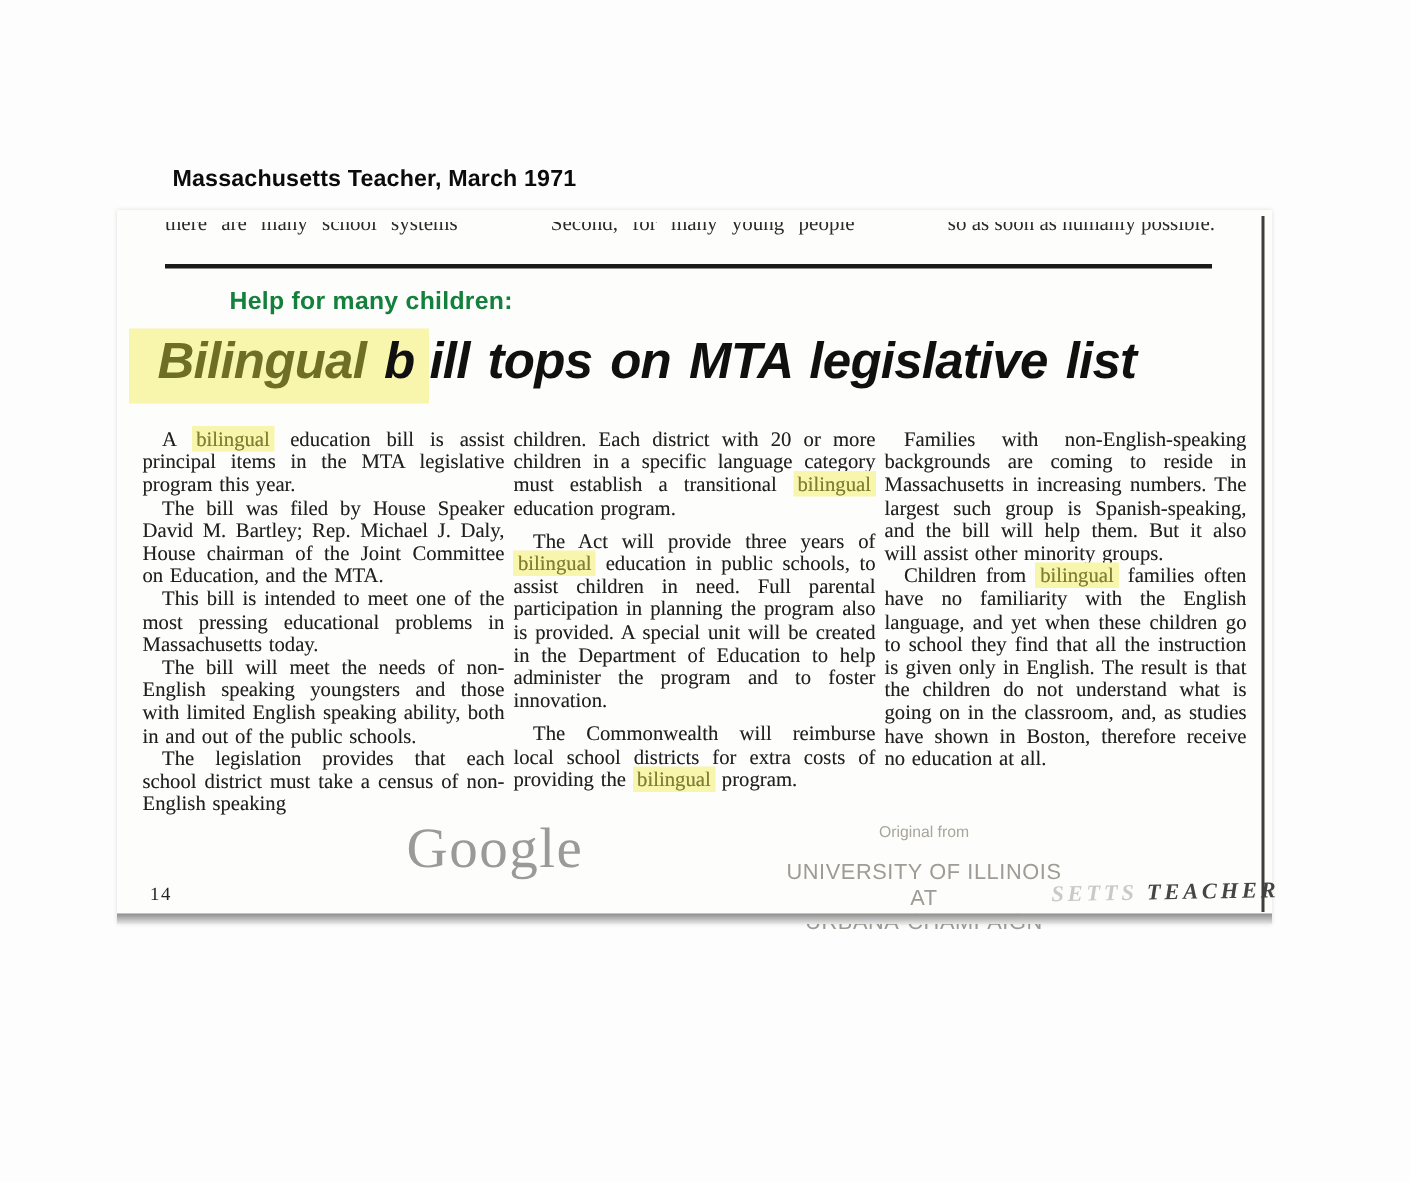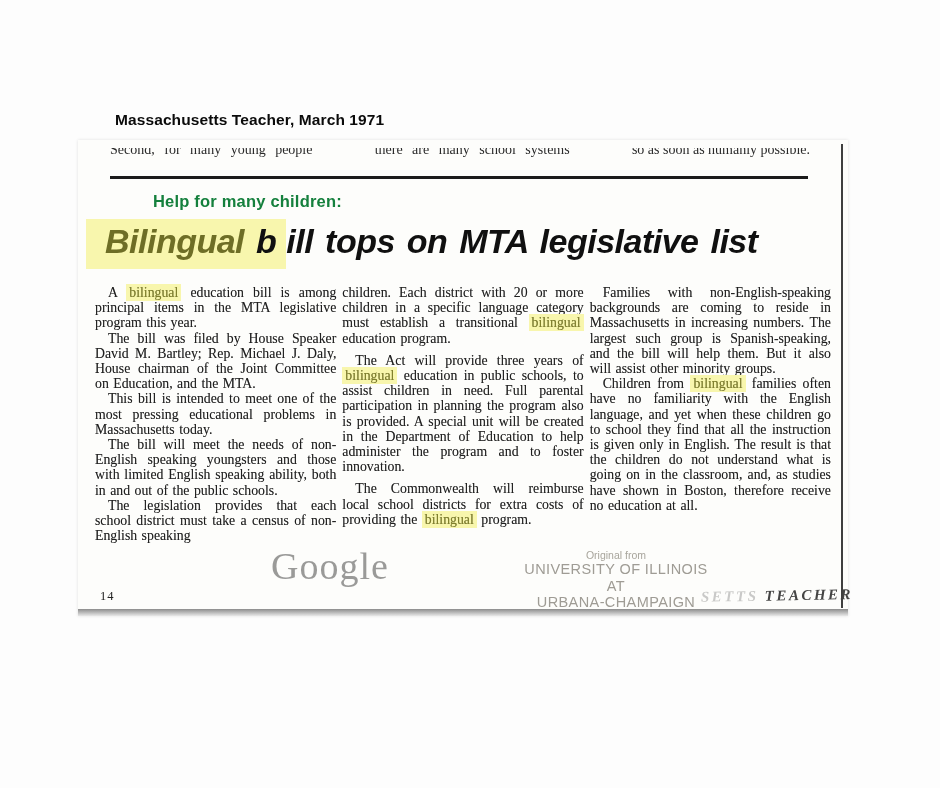--- a/index.html
+++ b/index.html
@@ -47,21 +47,21 @@
   .pagenum { position:absolute; left:22px; top:449px;
              font-family:"Liberation Serif","DejaVu Serif",serif; font-size:12.5px;
              color:#222; letter-spacing:1px; }
 
   .wm-google { position:absolute; left:193px; top:404px;
                font-family:"Liberation Serif","DejaVu Serif",serif; font-size:38px;
                color:rgba(72,72,72,0.55); mix-blend-mode:multiply; letter-spacing:1px; }
 
   .wm-uiuc { position:absolute; left:438px; top:409px; width:200px; text-align:center;
              color:#a09d97; mix-blend-mode:multiply; }
-  .wm-orig { font-size:10.5px; color:#aaa79f; margin-bottom:0; }
+  .wm-orig { font-size:10.5px; color:#aaa79f; margin-bottom:13px; }
   .wm-line { font-size:14.5px; line-height:16.5px; letter-spacing:0.4px; }
 
   .teacher { position:absolute; left:560px; top:448px; width:215px; text-align:right;
              font-family:"Liberation Serif","DejaVu Serif",serif; font-style:italic;
              font-weight:700; font-size:15px; letter-spacing:2.5px; color:#454545;
              transform:rotate(-1deg); mix-blend-mode:multiply; }
   .t-faded { opacity:0.28; }
 
   .edge-line { position:absolute; left:763px; top:4px; bottom:8px; width:2px;
                background:#3f3f3f; }
@@ -72,35 +72,35 @@
 <body>
 
 <div class="canvas">
 
   <div class="caption">Massachusetts Teacher, March 1971</div>
 
   <div class="scan">
 
     <div class="top-frag">
       <div class="inner">
+        <span class="frag wide">there are many school systems</span>
         <span class="frag wide">Second, for many young people</span>
-        <span class="frag wide">there are many school systems</span>
         <span class="frag">so as soon as humanly possible.</span>
       </div>
     </div>
 
     <div class="rule"></div>
 
     <div class="kicker">Help for many children:</div>
 
     <h1 class="headline"><span class="hl-band"><span class="olive">Bilingual </span><span class="dark">b</span></span><span class="dark">ill tops on MTA legislative list</span></h1>
 
     <div class="columns">
       <div class="col">
-        <p class="para"><span>A </span><span class="hl">bilingual</span><span> education bill is among principal items in the MTA legislative program this year.</span></p>
+        <p class="para"><span>A </span><span class="hl">bilingual</span><span> education bill is assist principal items in the MTA legislative program this year.</span></p>
         <p class="para"><span>The bill was filed by House Speaker David M. Bartley; Rep. Michael J. Daly, House chairman of the Joint Committee on Education, and the MTA.</span></p>
         <p class="para"><span>This bill is intended to meet one of the most pressing educational problems in Massachusetts today.</span></p>
         <p class="para"><span>The bill will meet the needs of non-English speaking youngsters and those with limited English speaking ability, both in and out of the public schools.</span></p>
         <p class="para"><span>The legislation provides that each school district must take a census of non-English speaking</span></p>
       </div>
       <div class="col col2">
         <p class="para cont"><span>children. Each district with 20 or more children in a specific language category must establish a transitional </span><span class="hl">bilingual</span><span> education program.</span></p>
         <p class="para"><span>The Act will provide three years of </span><span class="hl">bilingual</span><span> education in public schools, to assist children in need. Full parental participation in planning the program also is provided. A special unit will be created in the Department of Education to help administer the program and to foster innovation.</span></p>
         <p class="para"><span>The Commonwealth will reimburse local school districts for extra costs of providing the </span><span class="hl">bilingual</span><span> program.</span></p>
       </div>

